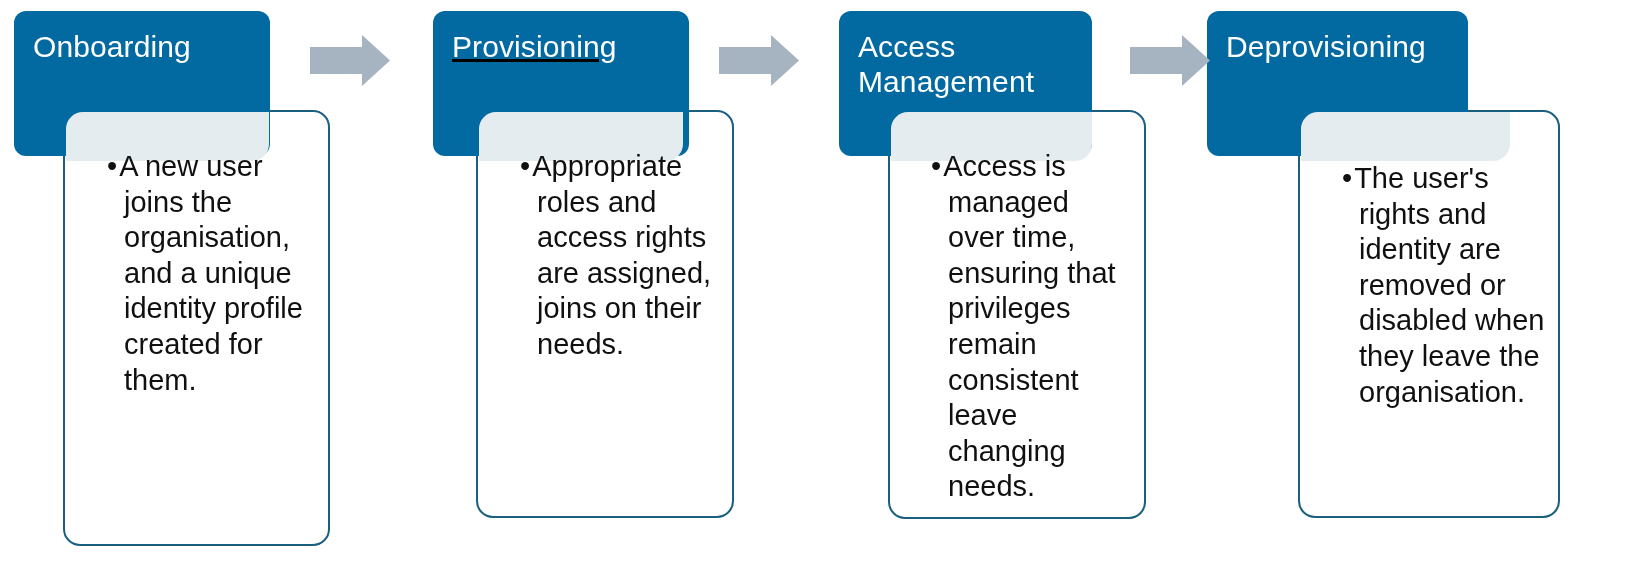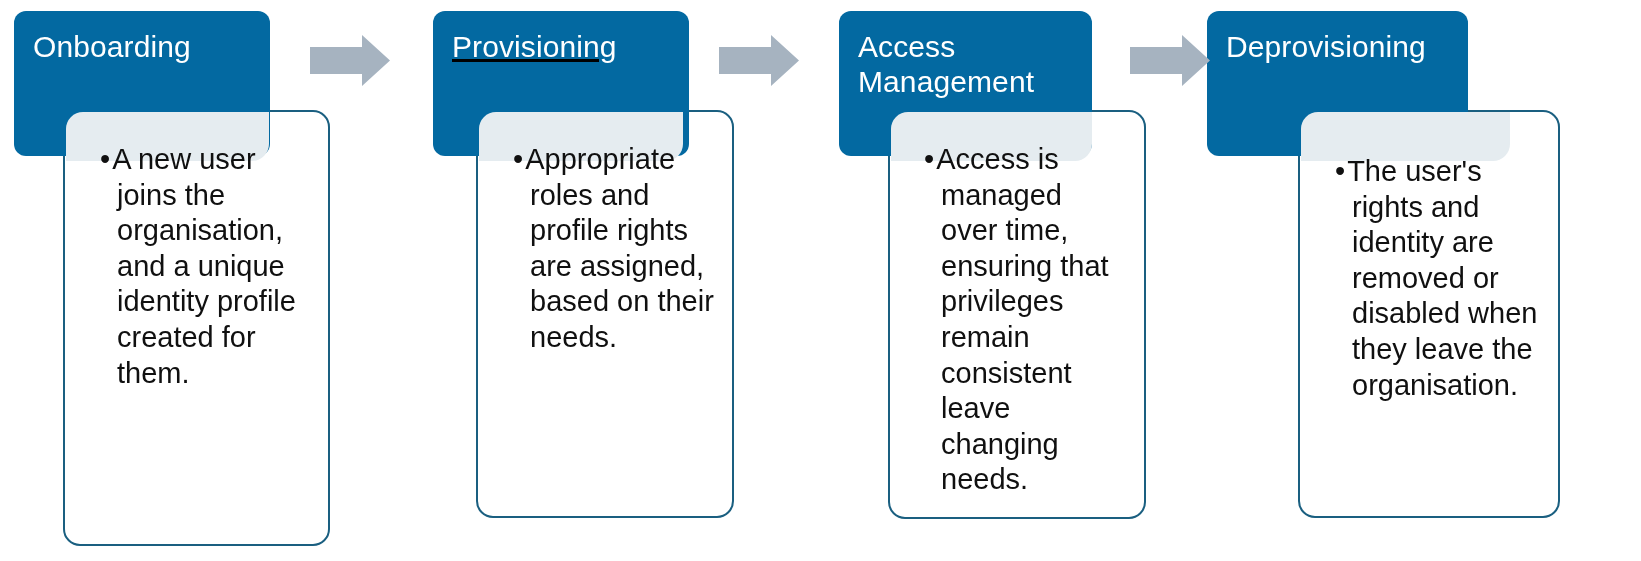--- a/index.html
+++ b/index.html
@@ -64,21 +64,21 @@
     border-bottom-right-radius: 17px;
     border-top-left-radius: 17px;
     z-index: 3;
     pointer-events: none;
   }
 
   
   .bullet-list {
     position: absolute;
     z-index: 4;
-    margin: 8px;
+    margin: 15px;
     padding: 0;
     list-style: none;
   }
   .bullet-item {
     position: relative;
     color: #101010;
     font-size: 29px;
     line-height: 35.6px;
     font-family: "Liberation Sans", sans-serif;
     padding-left: 17px;
@@ -129,21 +129,21 @@
 
     <div class="header-box" style="left:433px; top:11px; width:256px; height:145px;text-decoration:underline;">
       <div class="header-title">Provisioning</div>
     </div>
 
     <div class="body-card" style="left:476px; top:110px; width:258px; height:408px;"></div>
 
     <div class="overlap-tint" style="left:479px; top:112px; width:204px; height:49px;"></div>
 
     <ul class="bullet-list" style="left:505px; top:134px; width:205px;">
-      <li class="bullet-item">Appropriate roles and profile rights are assigned, based on their needs.</li>
+      <li class="bullet-item">Appropriate roles and access rights are assigned, joins on their needs.</li>
     </ul>
 
     <div class="arrow" style="left:719px; top:35px; width:80px; height:51px;">
       <svg width="80" height="51" viewBox="0 0 80 51" xmlns="http://www.w3.org/2000/svg">
         <polygon points="0,12 52,12 52,0 80,25.5 52,51 52,39 0,39" fill="#a6b3c0"></polygon>
       </svg>
     </div>
   </div>
 
   <div class="stage">

